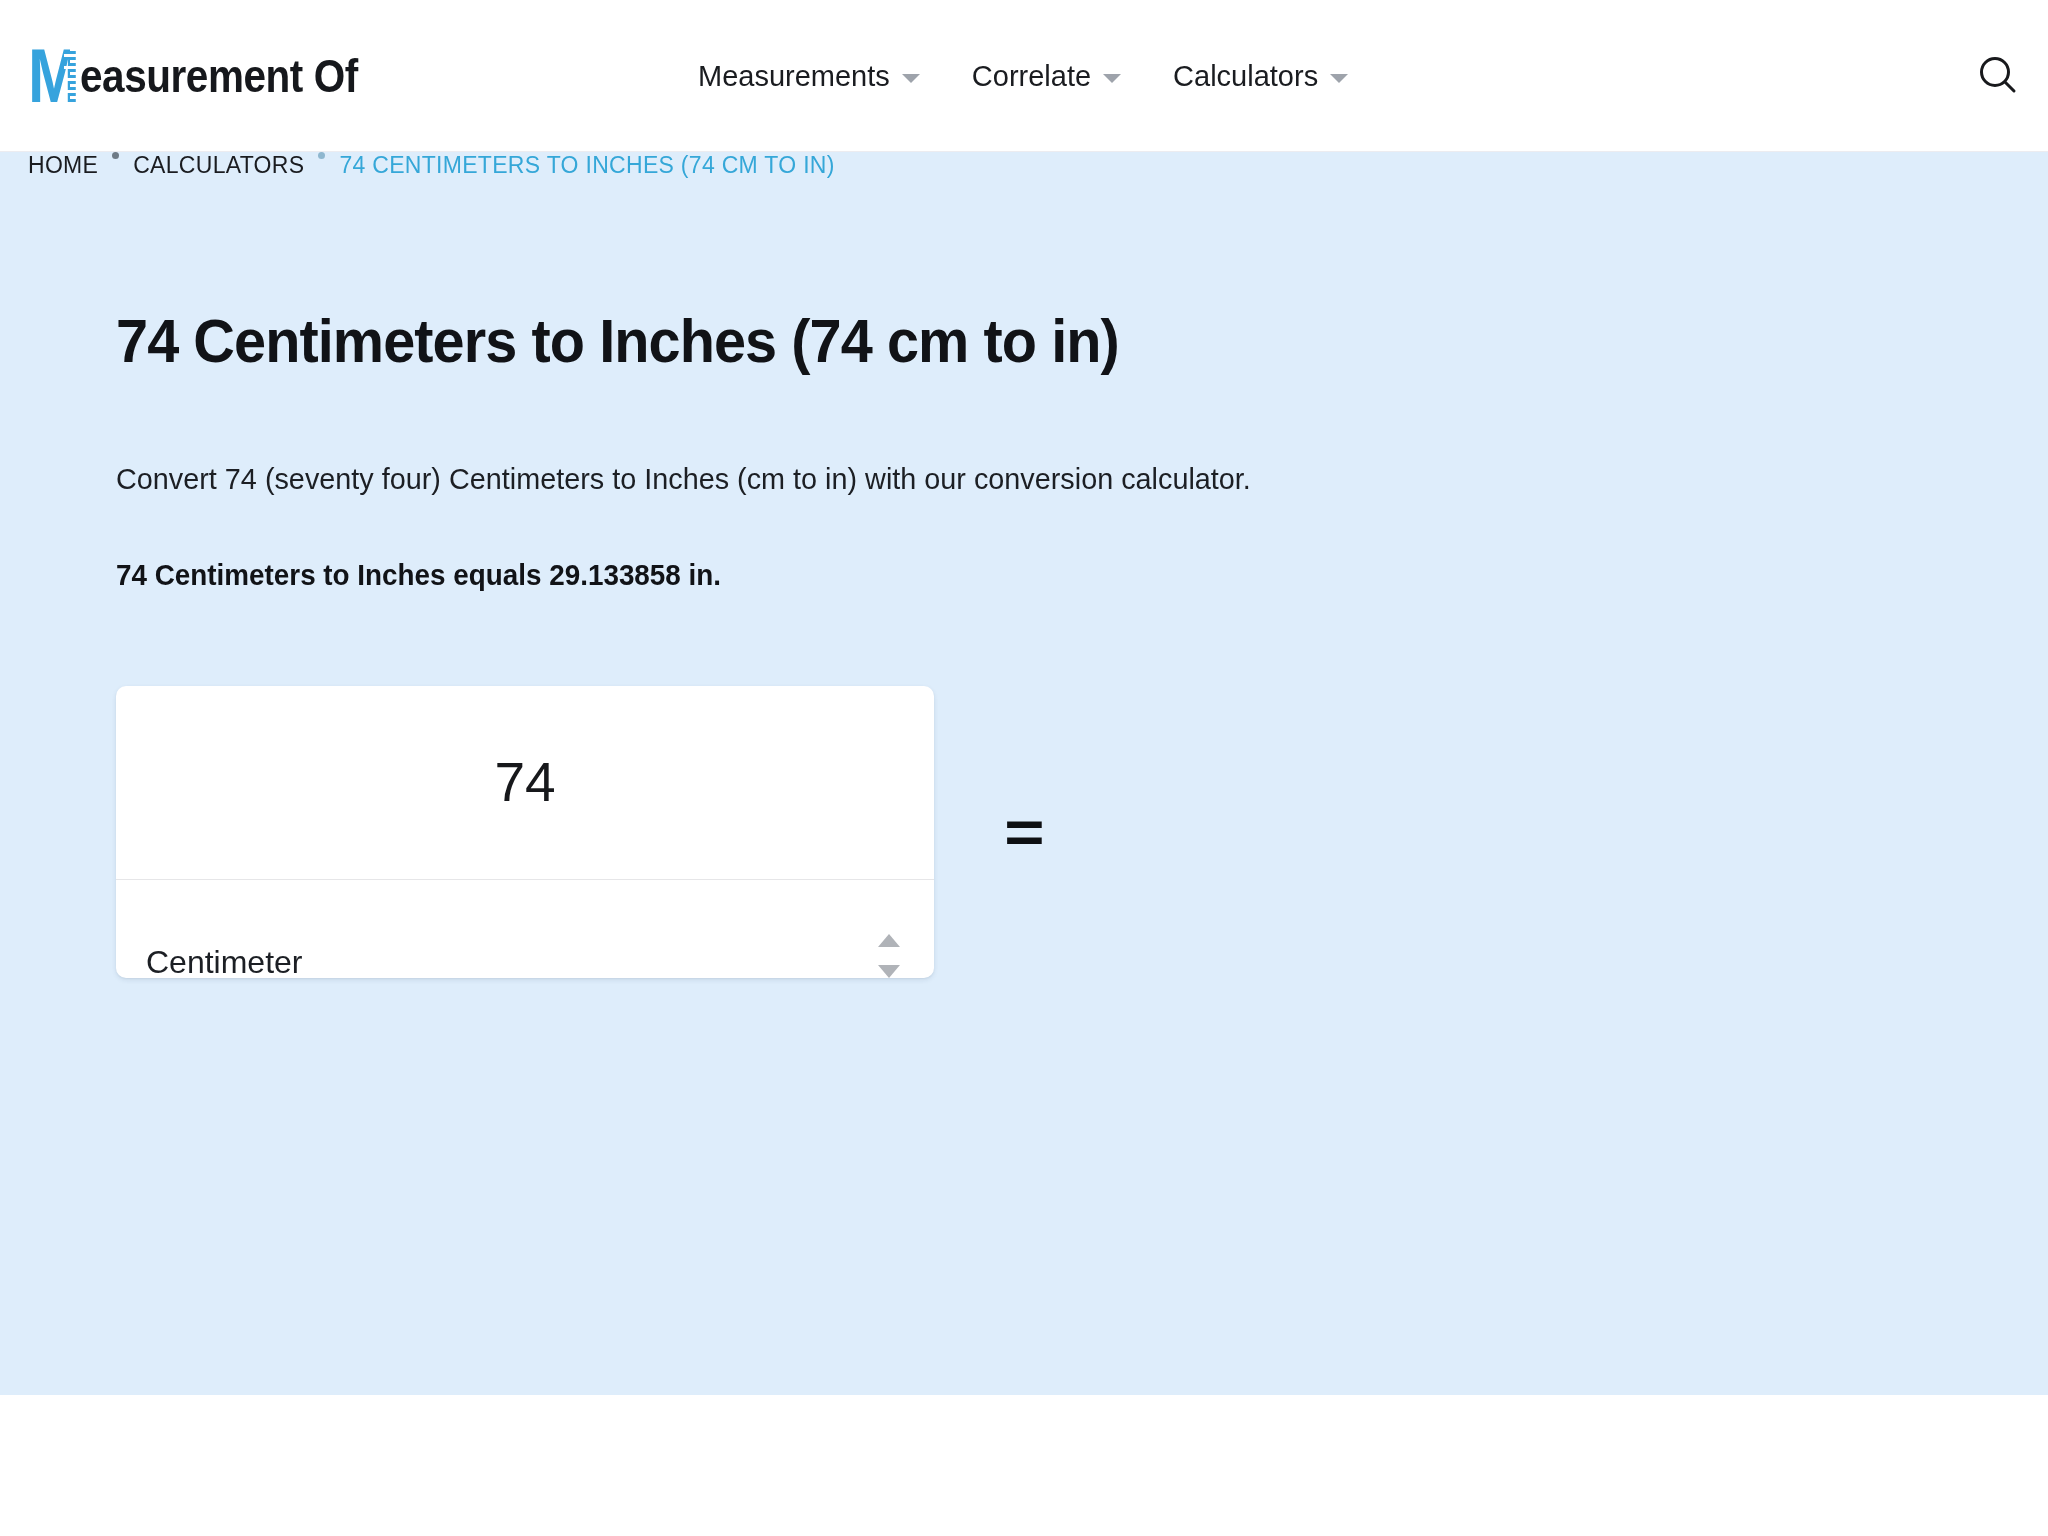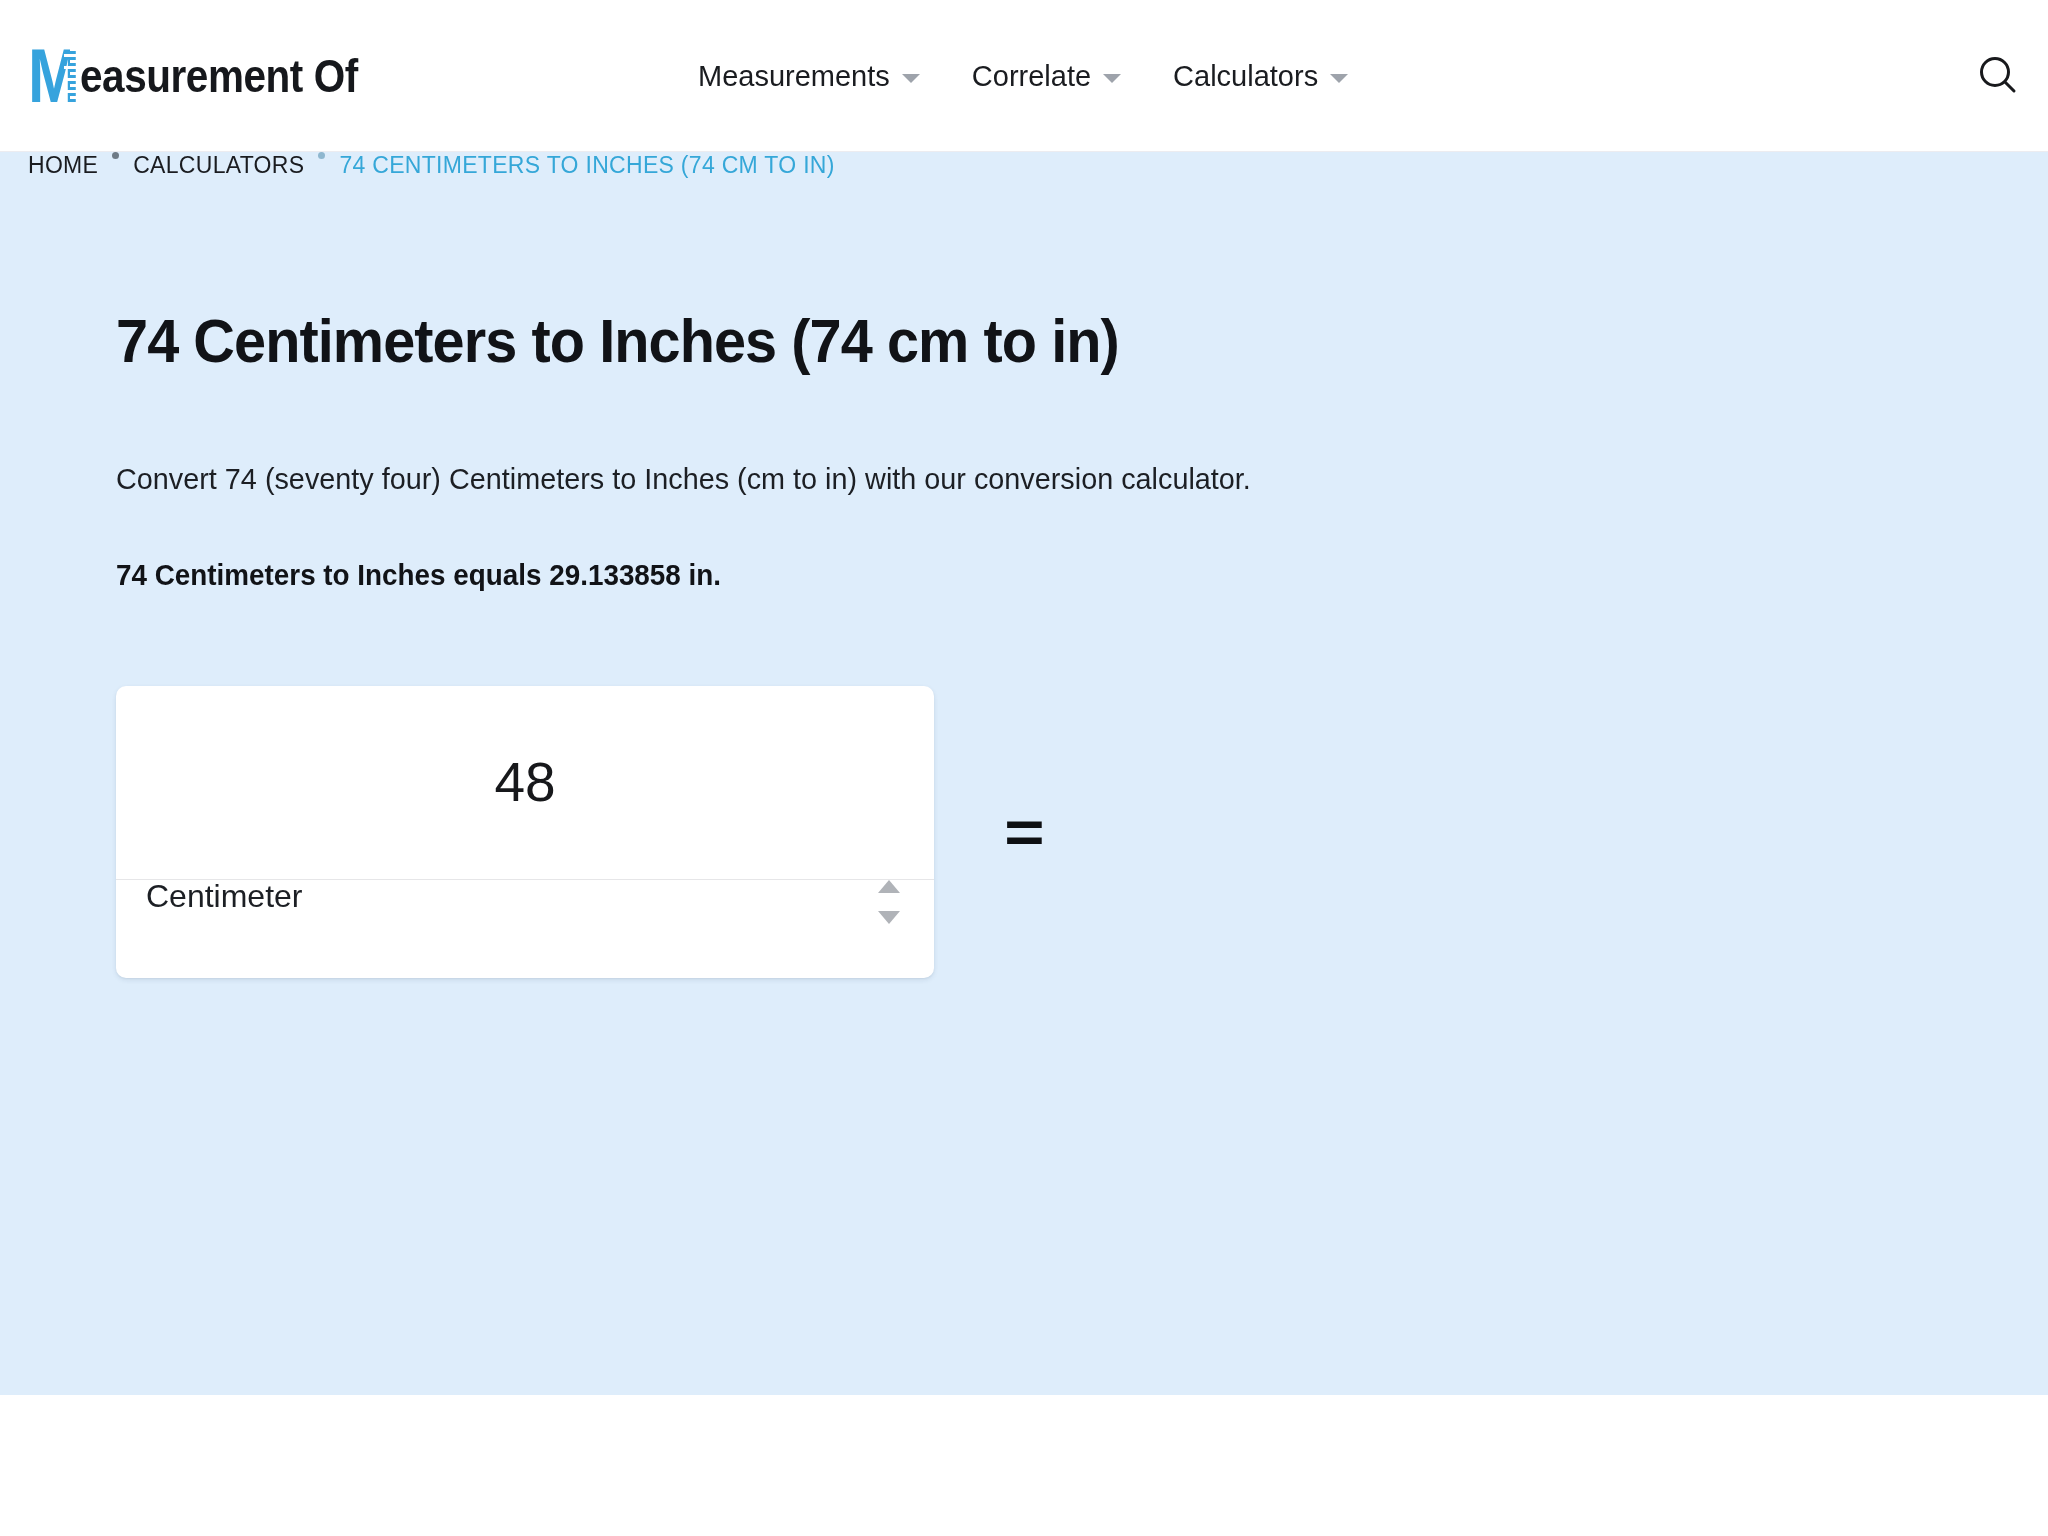--- a/index.html
+++ b/index.html
@@ -223,21 +223,21 @@
     background: none;
     border: none;
     outline: none;
     width: 100%;
     font-family: "Liberation Sans", sans-serif;
   }
 
   .conv-select-row {
     height: 98px;
     display: flex;
-    align-items: flex-start;
+    align-items: flex-end;
     justify-content: space-between;
     padding: 0 30px 0 30px;
     position: relative;
     cursor: pointer;
   }
   .conv-unit {
     font-size: 32px;
     color: #1c1f24;
     line-height: 1;
   }
@@ -347,21 +347,21 @@
     <h1 class="page-title">74 Centimeters to Inches (74 cm to in)</h1>
 
     <p class="intro">Convert 74 (seventy four) Centimeters to Inches (cm to in) with our conversion calculator.</p>
 
     <p class="result-line">74 Centimeters to Inches equals 29.133858 in.</p>
 
     <div class="converter">
 
       <div class="conv-card">
         <div class="conv-value-row">
-          <div class="conv-value">48</div>
+          <div class="conv-value">74</div>
         </div>
         <div class="conv-select-row">
           <span class="conv-unit">Centimeter</span>
           <span class="spinner">
             <span class="arrow-up"></span>
             <span class="arrow-down"></span>
           </span>
         </div>
       </div>
 

